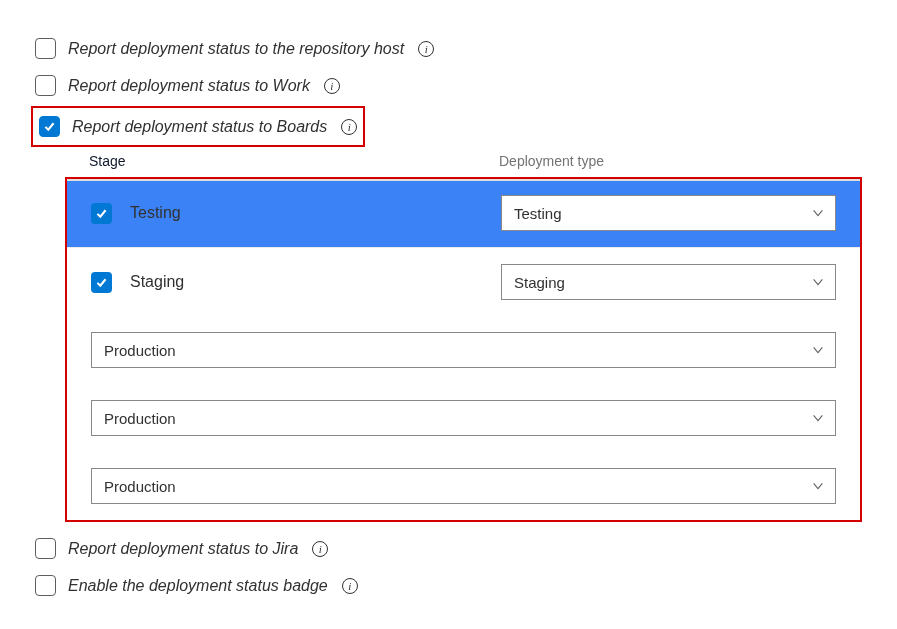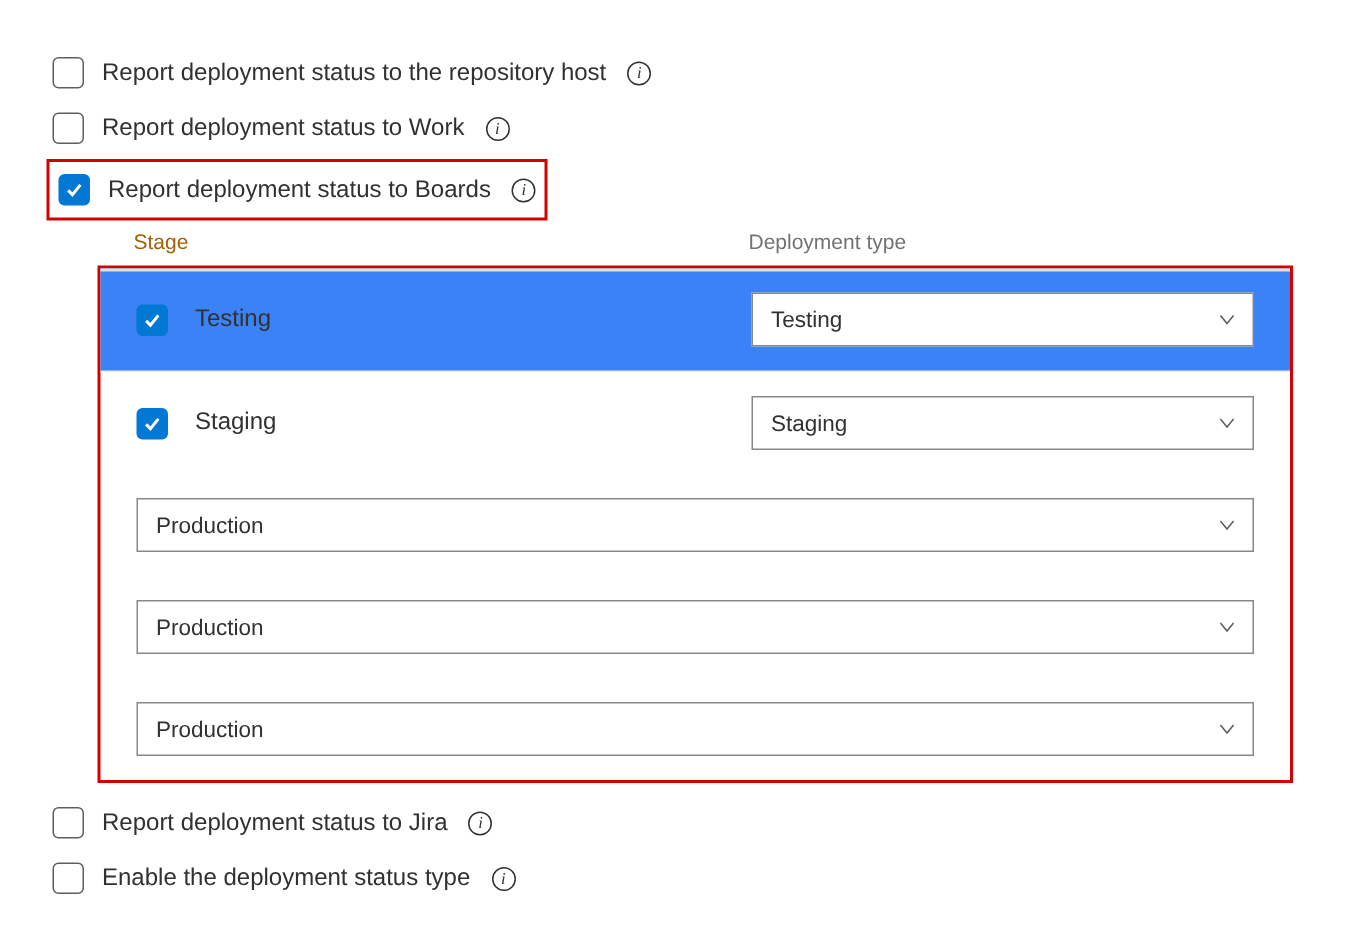--- a/index.html
+++ b/index.html
@@ -40,20 +40,21 @@
       display: none;
       width: 13px;
       height: 13px;
       stroke: #fff;
       stroke-width: 2.5;
       fill: none;
     }
     .option-label {
       font-size: 16px;
       color: #323130;
+      font-style: italic;
     }
     .info-icon {
       width: 16px;
       height: 16px;
       border: 1.2px solid #323130;
       border-radius: 50%;
       display: flex;
       align-items: center;
       justify-content: center;
       font-size: 11px;
@@ -75,21 +76,21 @@
       margin-top: 6px;
       margin-bottom: 8px;
     }
     .nested-header {
       display: flex;
       padding: 0 24px 8px 24px;
     }
     .header-stage {
       flex: 0 0 410px;
       font-size: 14px;
-      color: #a16207;
+      color: #0f172a;
     }
     .header-type {
       flex: 1;
       font-size: 14px;
       color: #737373;
     }
     .highlight-box-table {
       border: 2px solid #d40000;
       padding: 0;
     }
@@ -289,18 +290,18 @@
   </div>
   <span class="option-label">Report deployment status to Jira</span>
   <span class="info-icon">i</span>
 </div>
 
 
 <div class="option-row">
   <div class="checkbox">
     
   </div>
-  <span class="option-label">Enable the deployment status type</span>
+  <span class="option-label">Enable the deployment status badge</span>
   <span class="info-icon">i</span>
 </div>
 
 
 
 
 </body></html>

